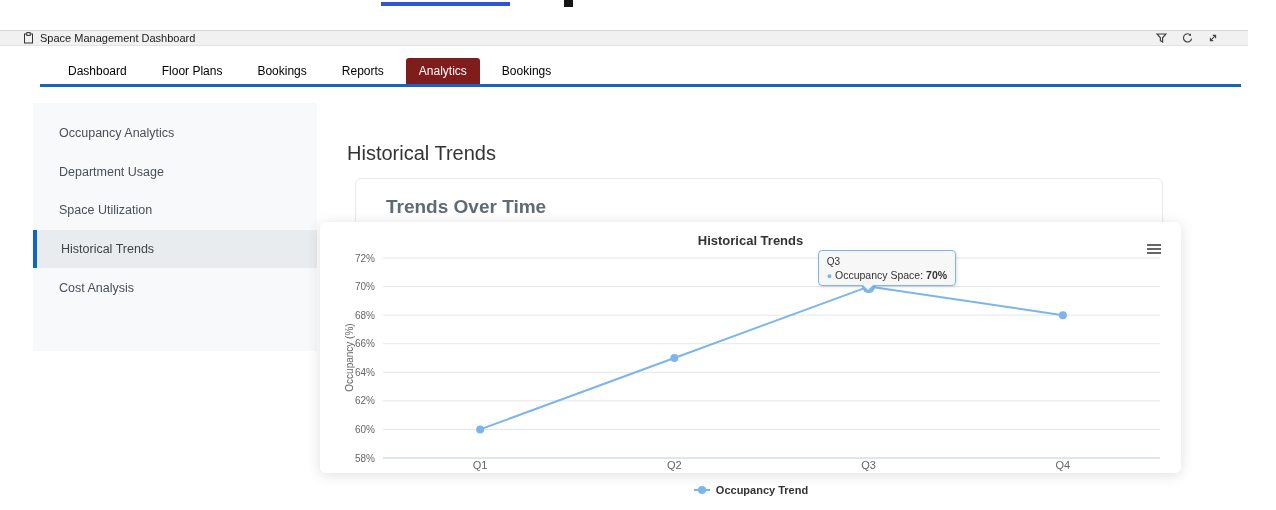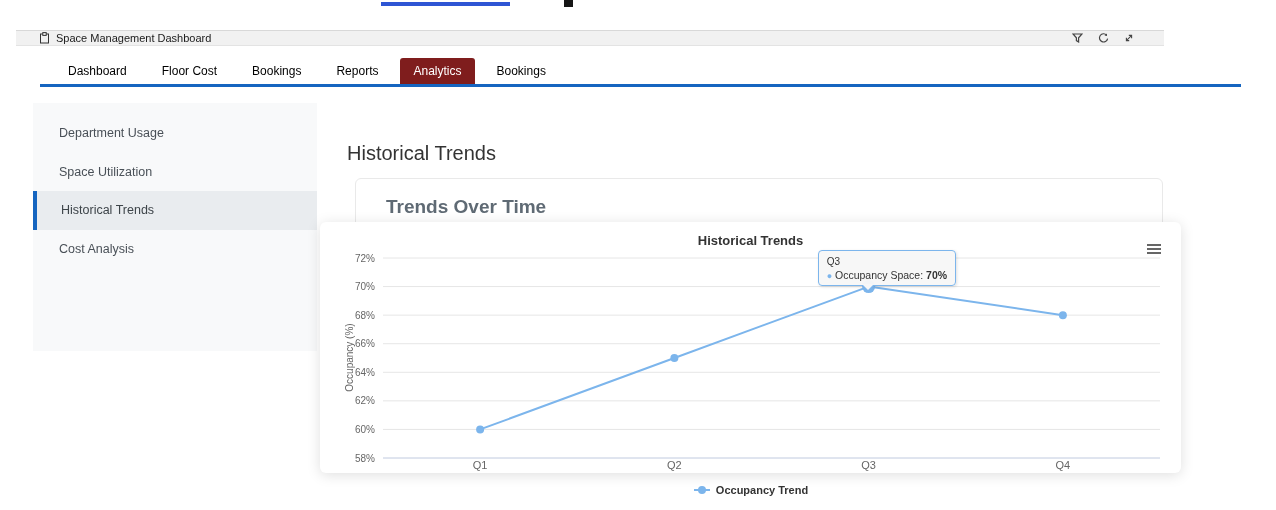--- a/index.html
+++ b/index.html
@@ -5,23 +5,23 @@
   * { margin:0; padding:0; box-sizing:border-box; }
   html,body { background:#fff; }
   body { font-family:"Liberation Sans","DejaVu Sans",sans-serif; }
   .screen { position:relative; width:1276px; height:510px; background:#fff; overflow:hidden; }
 
   
   .top-blue-bar { position:absolute; left:381px; top:2px; width:129px; height:4px; background:#2e55d4; }
   .top-glyph { position:absolute; left:564px; top:0; width:9px; height:7px; background:#161616; }
 
   
-  .titlebar { position:absolute; left:0; top:30px; width:1148px; height:16px;
+  .titlebar { position:absolute; left:0; top:30px; width:1248px; height:16px;
               background:#f1f1f1; border-top:1px solid #d8d8d8; border-bottom:1px solid #e3e3e3;
-              display:flex; align-items:center; padding:0 30px 0 23px;margin-left:16px; }
+              display:flex; align-items:center; padding:0 30px 0 23px; }
   .win-icon { display:inline-flex; margin-right:6px; }
   .win-title { font-size:11px; color:#1a1a1a; }
   .titlebar-actions { margin-left:auto; display:flex; align-items:center; gap:15px; }
   .tb-icon { display:inline-flex; cursor:pointer; }
 
   
   .tabs { position:absolute; left:55px; top:58px; height:26px; display:flex; align-items:stretch; gap:9px; }
   .tab { display:flex; align-items:center; padding:0 13px; font-size:12px; color:#000000; cursor:pointer; }
   .tab.active { background:#7f1d1d; color:#fff; border-radius:3px 3px 0 0; }
   .tab-underline { position:absolute; left:40px; top:84px; width:1201px; height:3px; background:#1565c0; }
@@ -102,29 +102,30 @@
             <path d="M2.6 7.4 L7.4 2.6" stroke="#444" stroke-width="1.1" fill="none"></path>
             <path d="M7.6 5.2 V2.4 H4.8" stroke="#444" stroke-width="1.1" fill="none"></path>
             <path d="M2.4 4.8 V7.6 H5.2" stroke="#444" stroke-width="1.1" fill="none"></path>
           </svg>
       </span>
     </span>
   </div>
 
   <div class="tabs">
     <div class="tab">Dashboard</div>
-    <div class="tab">Floor Cost</div>
+    <div class="tab">Floor Plans</div>
     <div class="tab">Bookings</div>
     <div class="tab">Reports</div>
     <div class="tab active">Analytics</div>
     <div class="tab">Bookings</div>
   </div>
   <div class="tab-underline"></div>
 
   <div class="sidebar">
+    <div class="side-item">Occupancy Analytics</div>
     <div class="side-item">Department Usage</div>
     <div class="side-item">Space Utilization</div>
     <div class="side-item active">Historical Trends</div>
     <div class="side-item">Cost Analysis</div>
   </div>
 
   <div class="page-title">Historical Trends</div>
 
   <div class="card">
     <div class="card-title">Trends Over Time</div>

